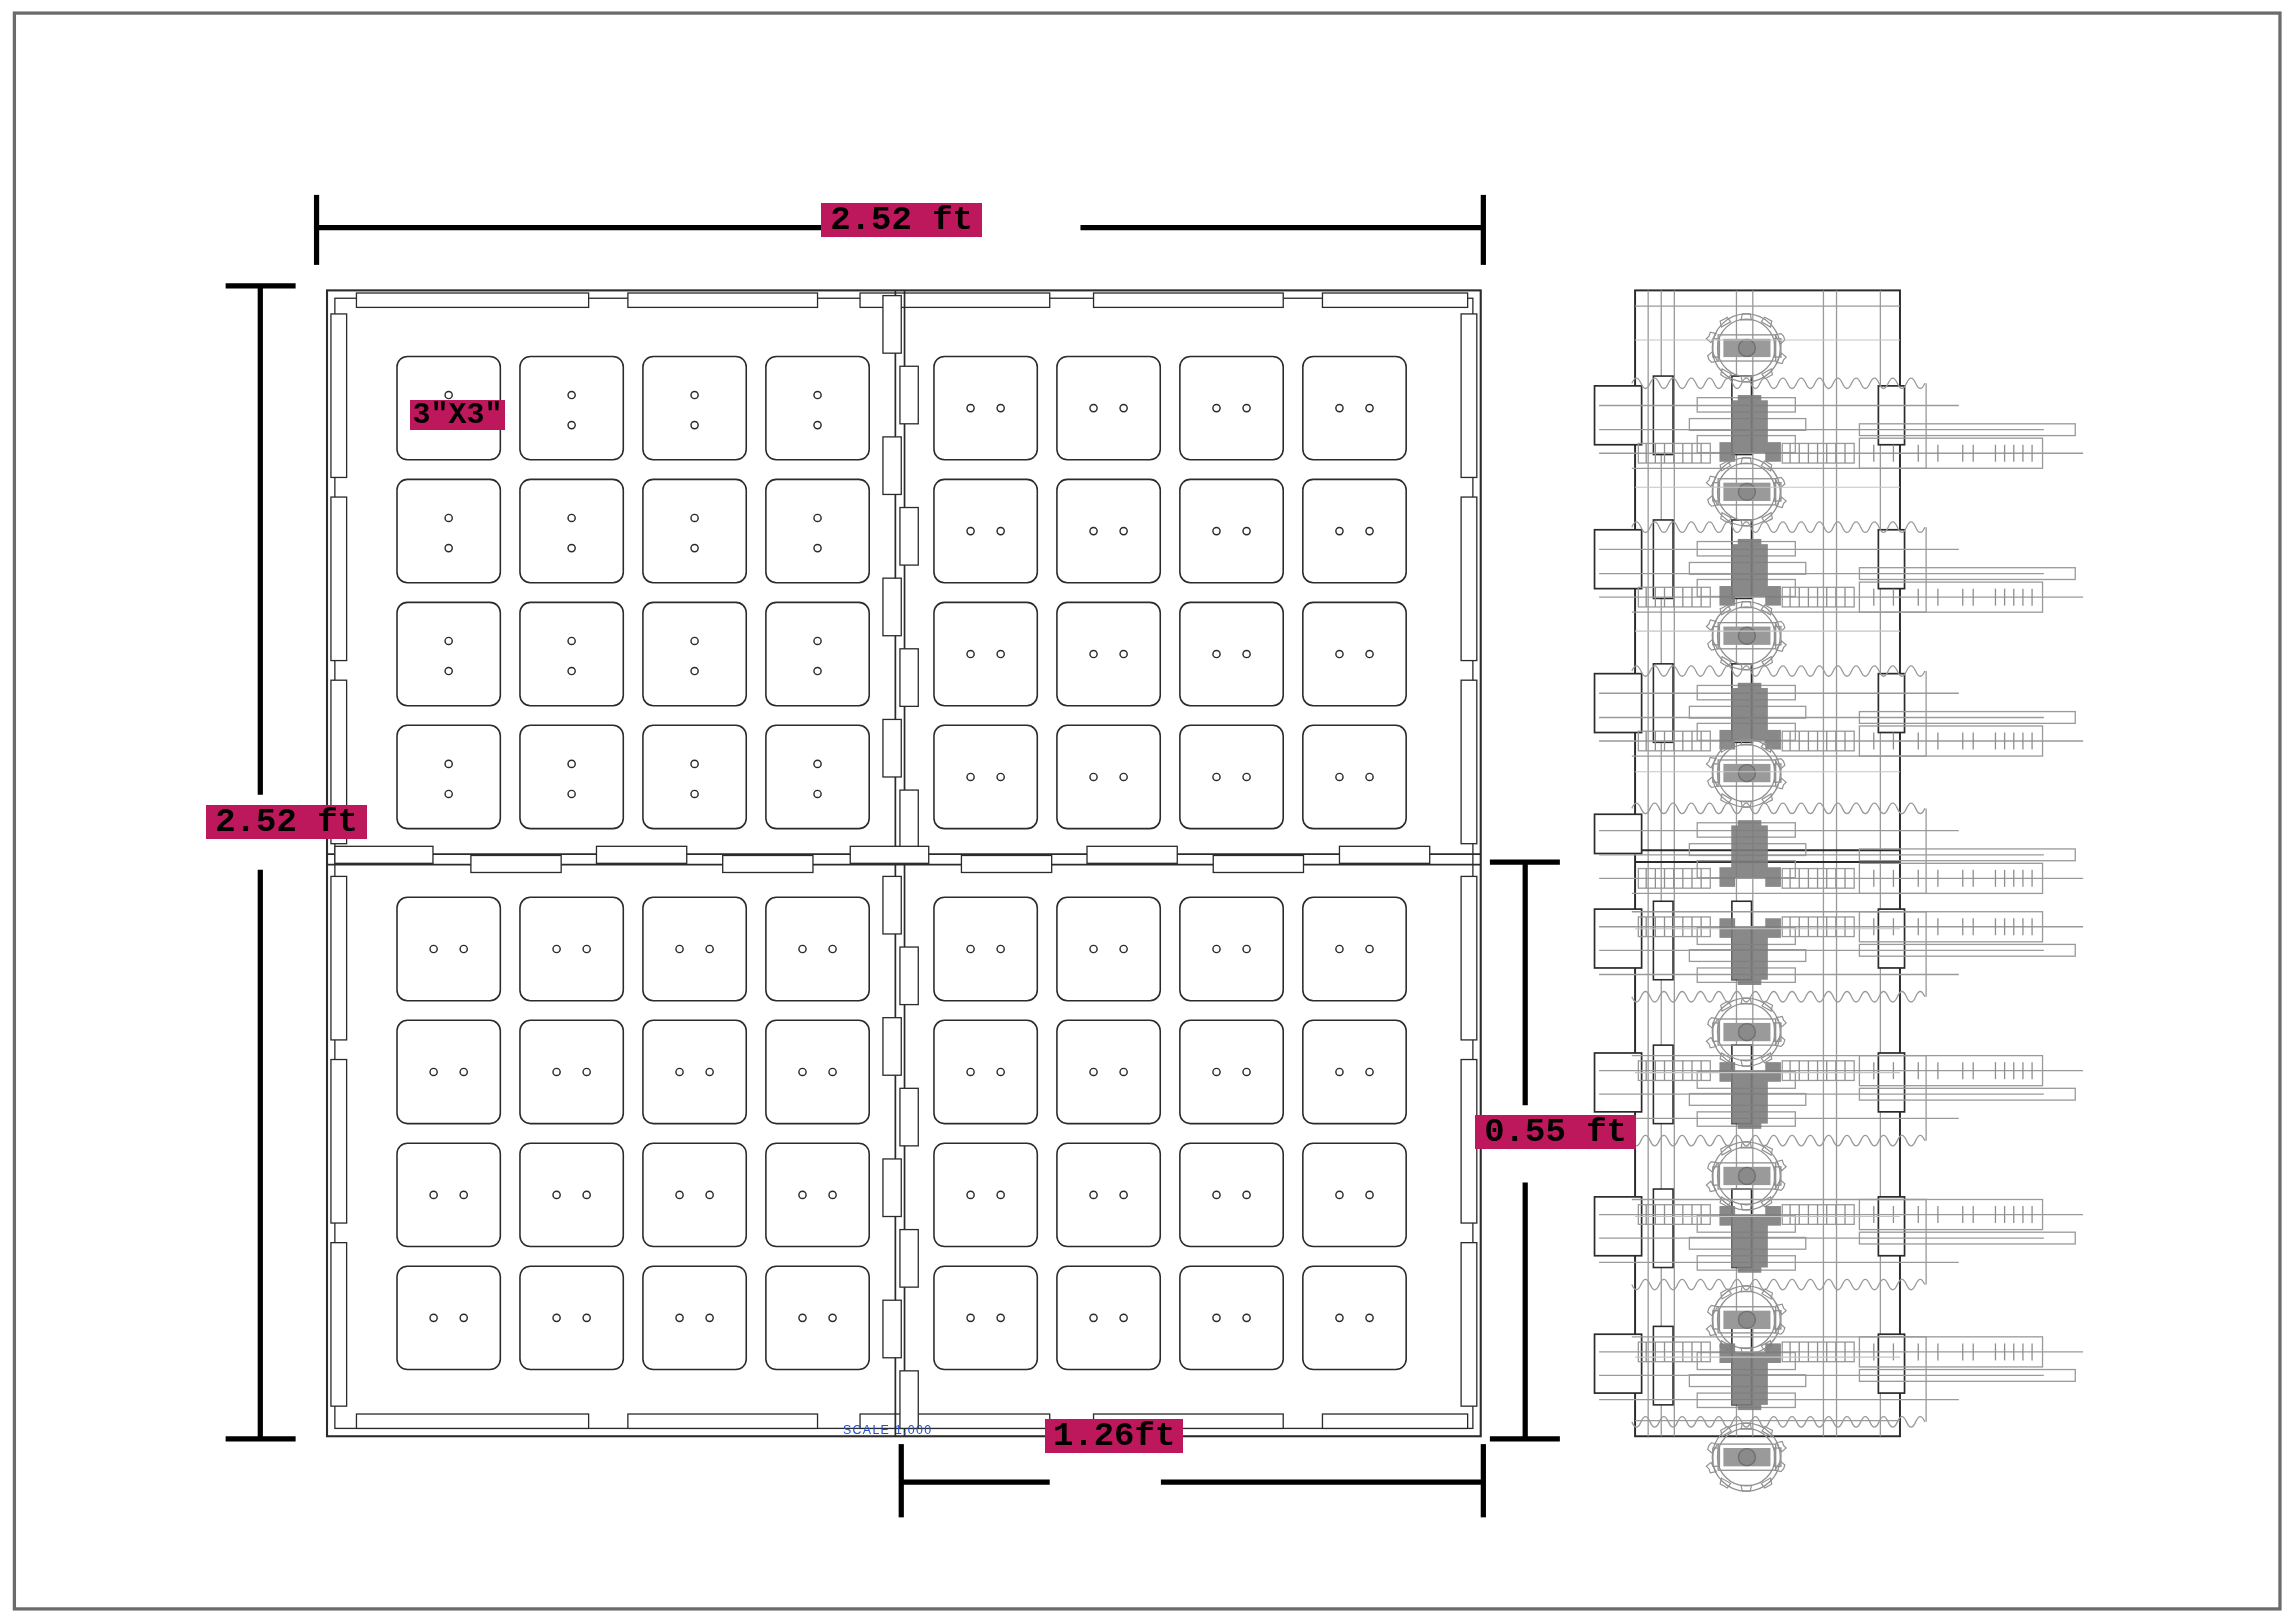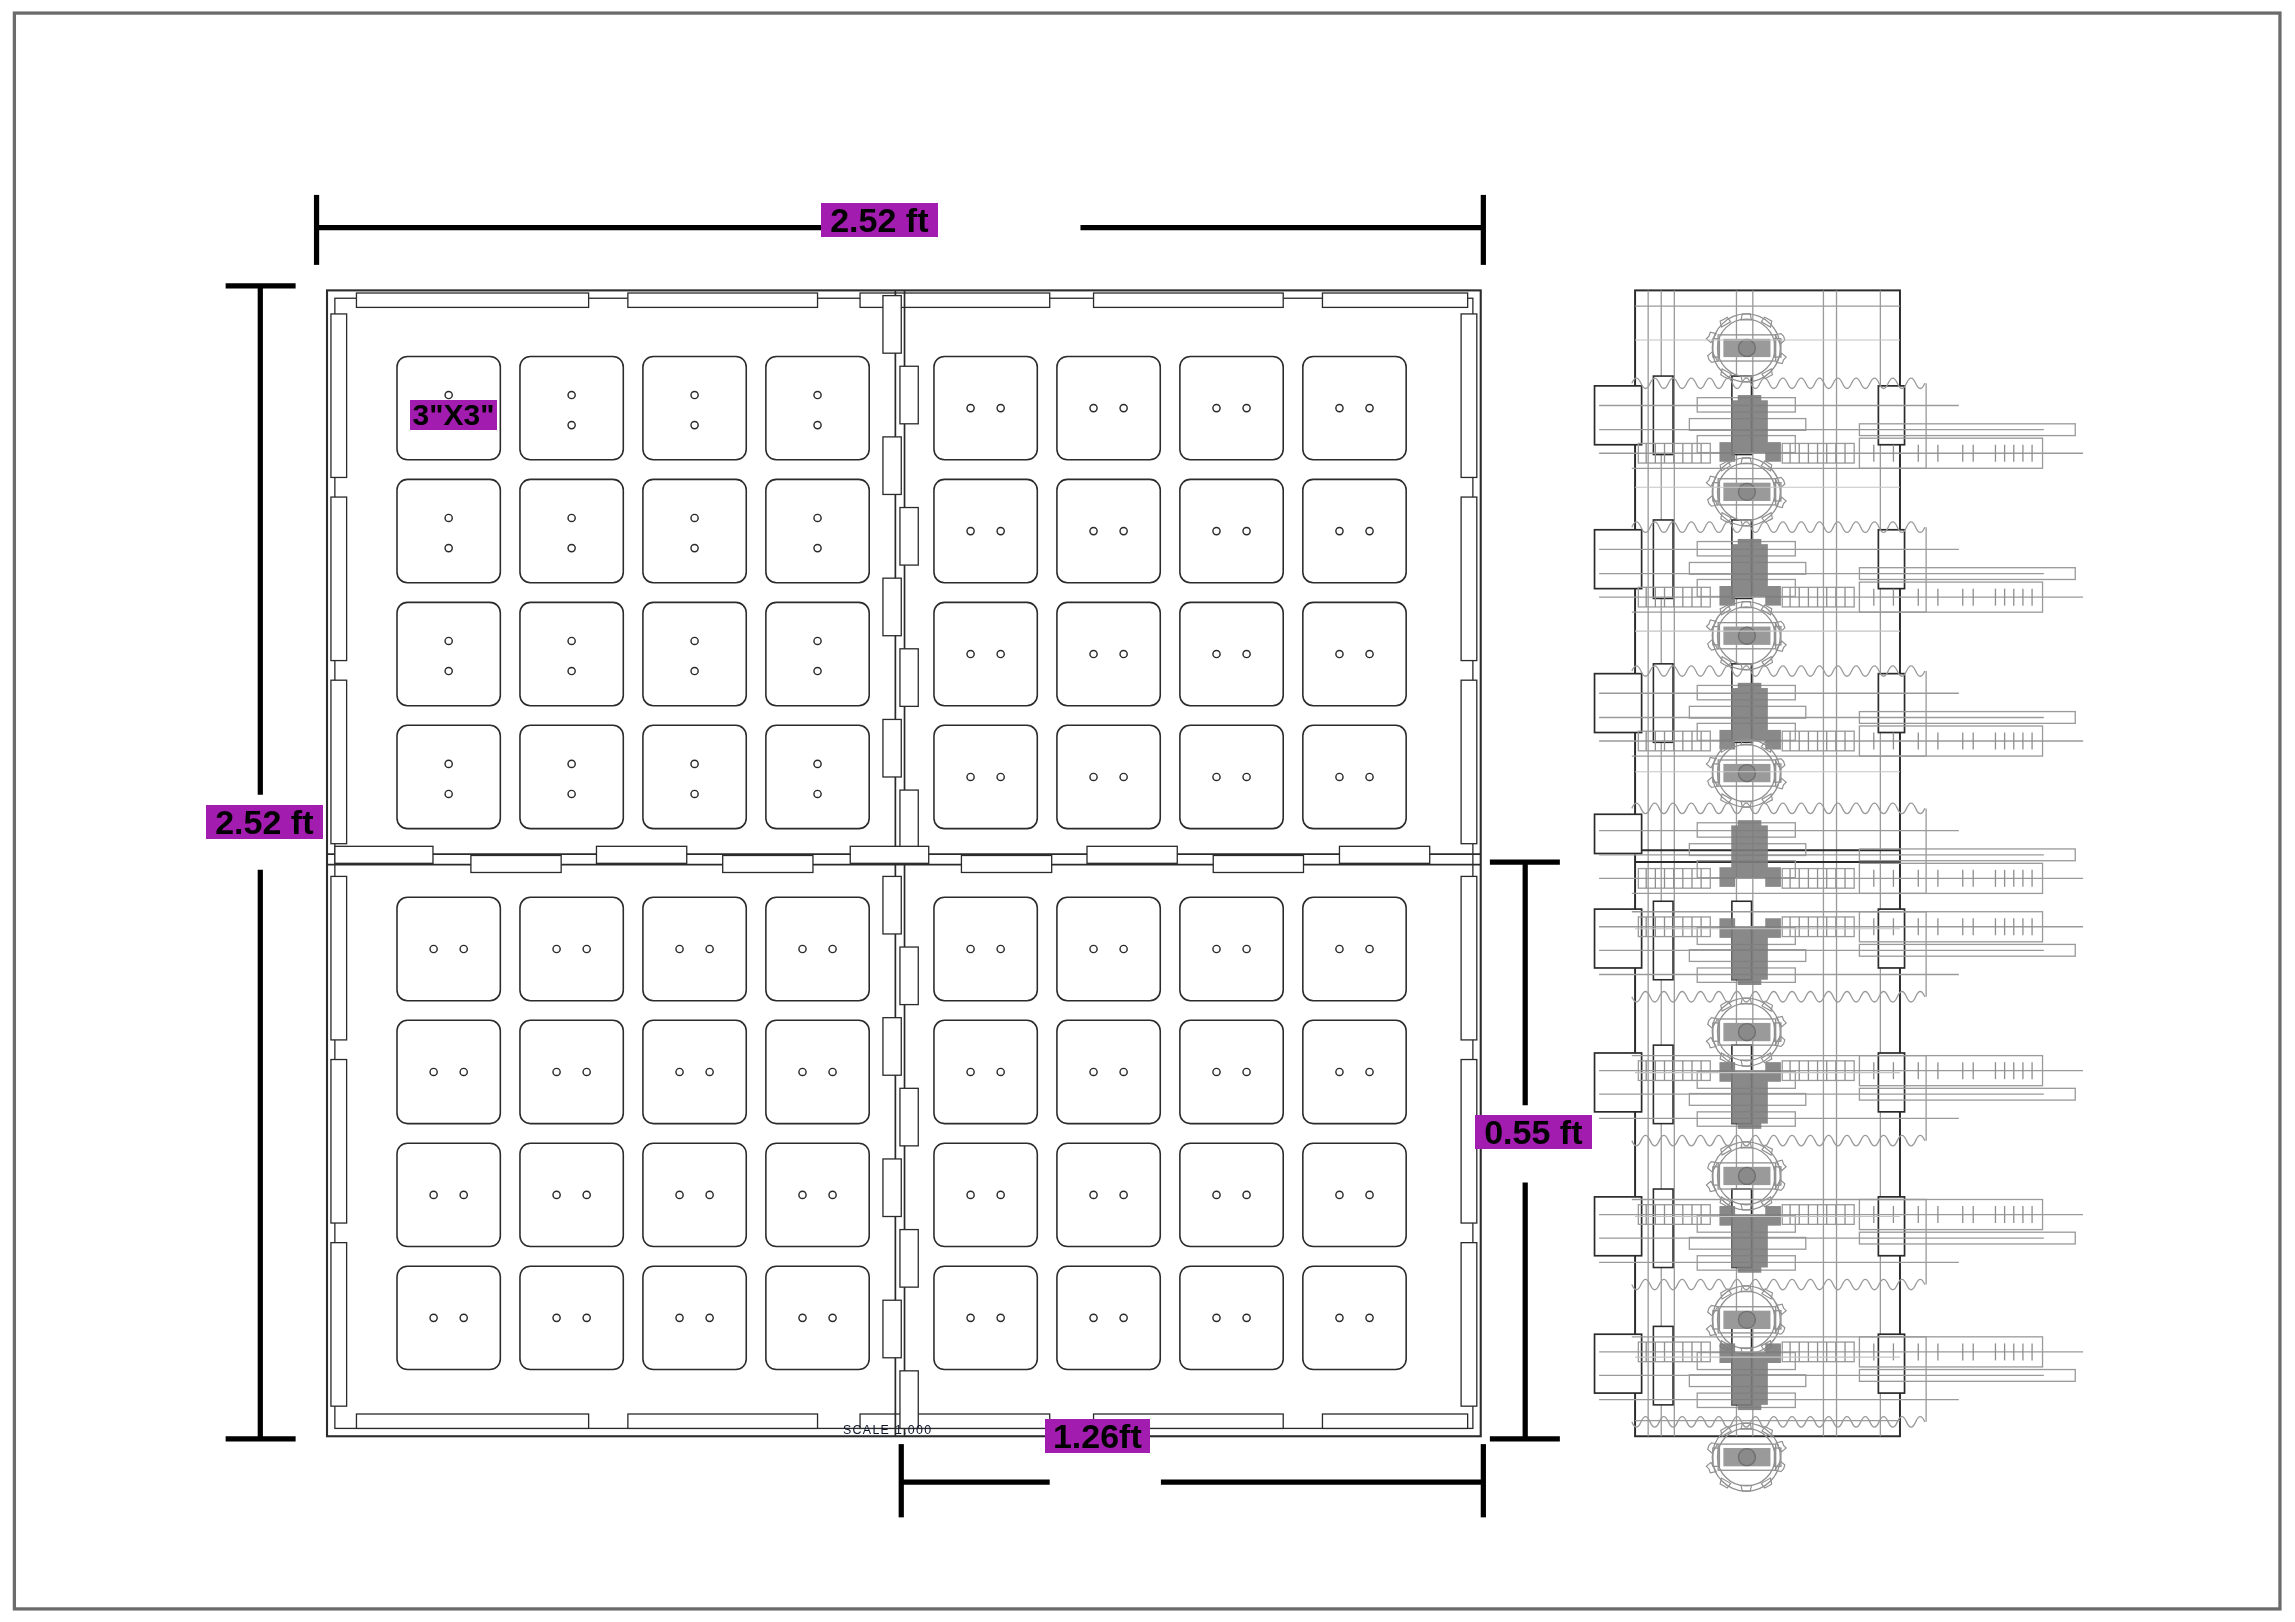--- a/index.html
+++ b/index.html
@@ -15,24 +15,24 @@
     position: relative;
   }
   #sheet {
     position: absolute;
     inset: 0;
     width: 2295px;
     height: 1622px;
   }
   .dim-text {
     position: absolute;
-    font-family: Liberation Sans, sans-serif;
+    font-family: Liberation Mono, monospace;
     font-weight: bold;
     color: #000000;
-    background: #a21caf;
+    background: #be185d;
     white-space: nowrap;
     line-height: 1;
   }
   #dim-top-label   { font-size: 34px; left: 821px; top: 203px; padding: 0 9.2px; }
   #dim-left-label  { font-size: 34px; left: 206px;  top: 805px; padding: 0 9.2px; }
   #dim-right-label { font-size: 34px; left: 1475px; top: 1115px; padding: 0 9.2px; }
   #dim-bottom-label{ font-size: 34px; left: 1045px; top: 1419px; padding: 0 7.9px; }
   #cell-size-label {
     position: absolute;
     font-size: 30px;
@@ -40,21 +40,21 @@
     top: 400px;
     padding: 0 2.6px;
   }
   #scale-note {
     position: absolute;
     left: 843px;
     top: 1423px;
     font-family: "Liberation Sans", sans-serif;
     font-size: 12.4px;
     letter-spacing: 1.3px;
-    color: #0f172a;
+    color: #1d4ed8;
     white-space: nowrap;
   }
 </style>
 </head>
 <body>
 
 <svg id="sheet" viewBox="0 0 3509 2480" xmlns="http://www.w3.org/2000/svg">
 
   <rect x="0" y="0" width="3509" height="2480" fill="#ffffff"></rect>
 

